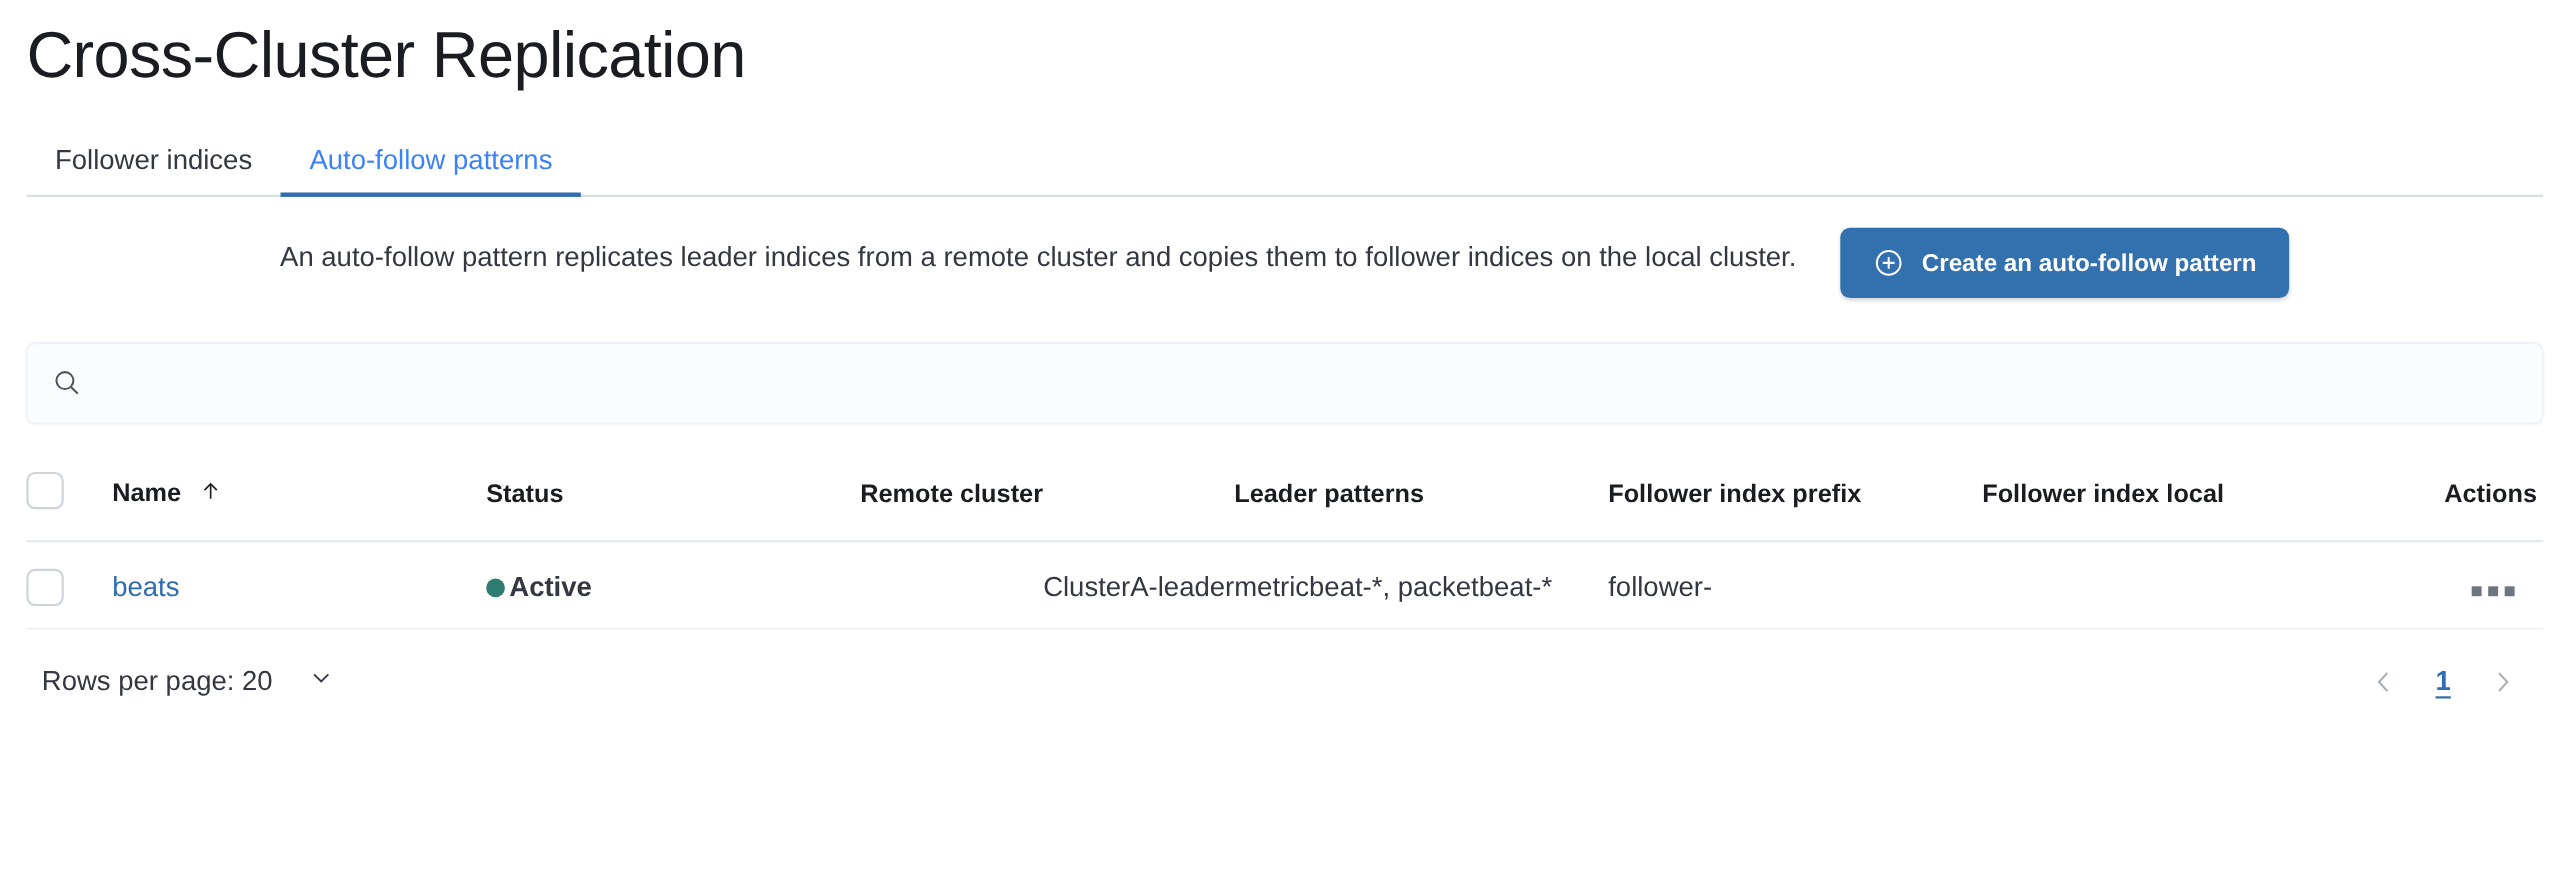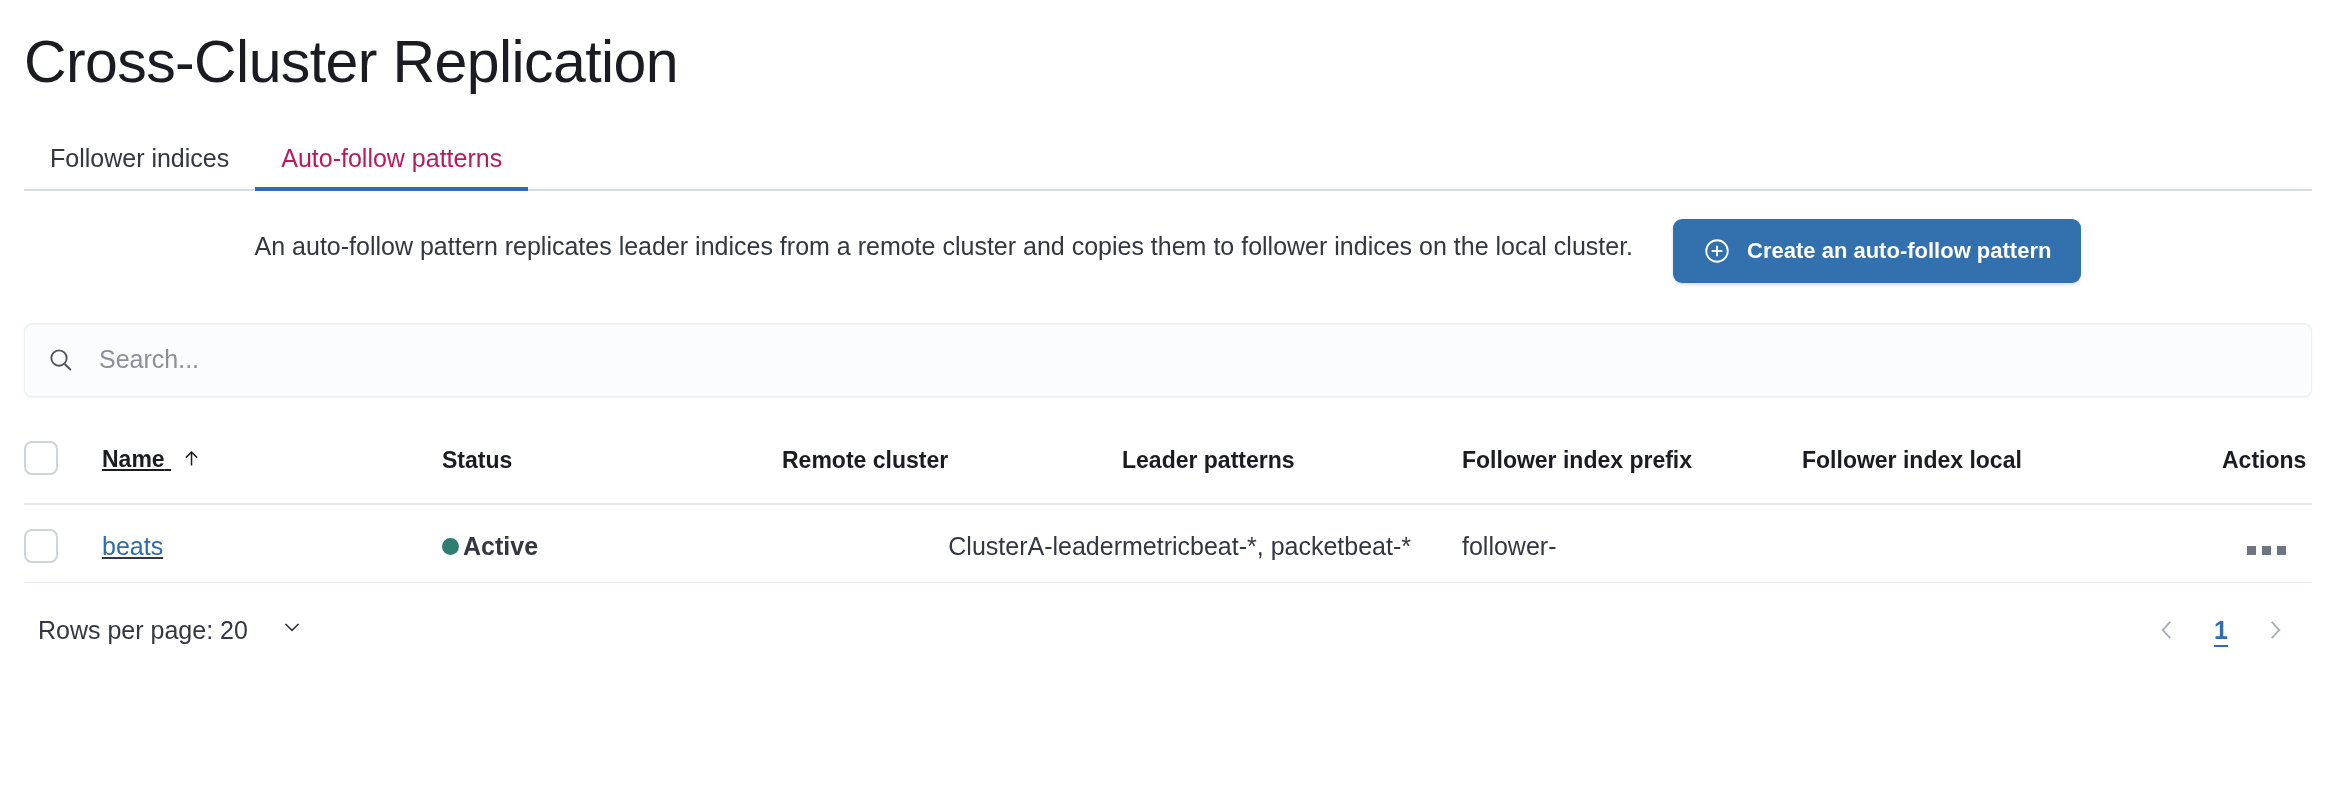--- a/index.html
+++ b/index.html
@@ -22,21 +22,21 @@
     padding: 0 24px;
   }
 
   
   .page-title {
     font-size: 59px;
     line-height: 1.1;
     font-weight: 400;
     letter-spacing: -0.6px;
     color: #1a1c21;
-    padding-top: 30px;
+    padding-top: 18px;
     margin: 0 0 0 0;
   }
 
   
   .tabs {
     position: relative;
     display: flex;
     align-items: flex-end;
     gap: 0;
     margin-top: 30px;
@@ -54,21 +54,21 @@
   .tab {
     position: relative;
     font-size: 25px;
     line-height: 1;
     padding: 0 26px 20px 26px;
     cursor: pointer;
     white-space: nowrap;
     color: #343741;
   }
   .tab.active {
-    color: #be185d;
+    color: #3b82f6;
     font-weight: 400;
   }
   .tab.active::after {
     content: "";
     position: absolute;
     left: 0;
     right: 0;
     bottom: 0;
     height: 4px;
     background: #2f6cb0;
@@ -166,21 +166,21 @@
   }
   .ccr-table td {
     font-size: 25px;
     color: #343741;
     padding: 24px 0 10px 0;
     border-bottom: 1px solid #eaecf1;
     vertical-align: top;
     line-height: 1.42;
   }
   .col-check { width: 78px; }
-  .col-name { width: 340px; text-decoration: underline; }
+  .col-name { width: 340px; }
   .col-status { width: 340px; }
   .col-remote { width: 340px; text-align: right; }
   .col-leader { width: 340px; }
   .col-prefix { width: 340px; }
   .col-suffix { width: 420px; }
   .col-actions { text-align: right; }
   th.col-actions { text-align: right; padding-right: 22px; }
   td.col-actions { text-align: right; padding-right: 20px; }
 
   .checkbox {
@@ -292,21 +292,20 @@
     </button>
   </div>
 
   <div class="search-wrap">
     <span class="search-icon">
       <svg viewBox="0 0 24 24" width="28" height="28" fill="none" stroke="#343741" stroke-width="1.6">
         <circle cx="10.3" cy="10.3" r="6.6"></circle>
         <line x1="15.2" y1="15.4" x2="20.4" y2="20.6"></line>
       </svg>
     </span>
-    <input class="search-input" type="text" placeholder="Search..." style="">
   </div>
 
   <table class="ccr-table">
     <thead>
       <tr>
         <th class="col-check">
           <span class="checkbox"></span>
         </th>
         <th class="col-name">
           <span>Name</span>

